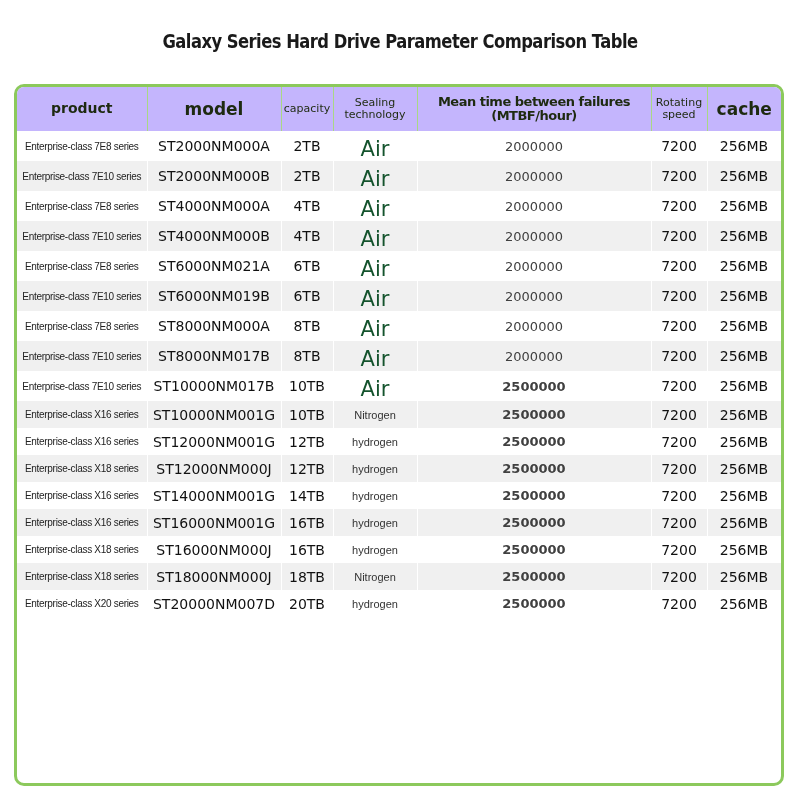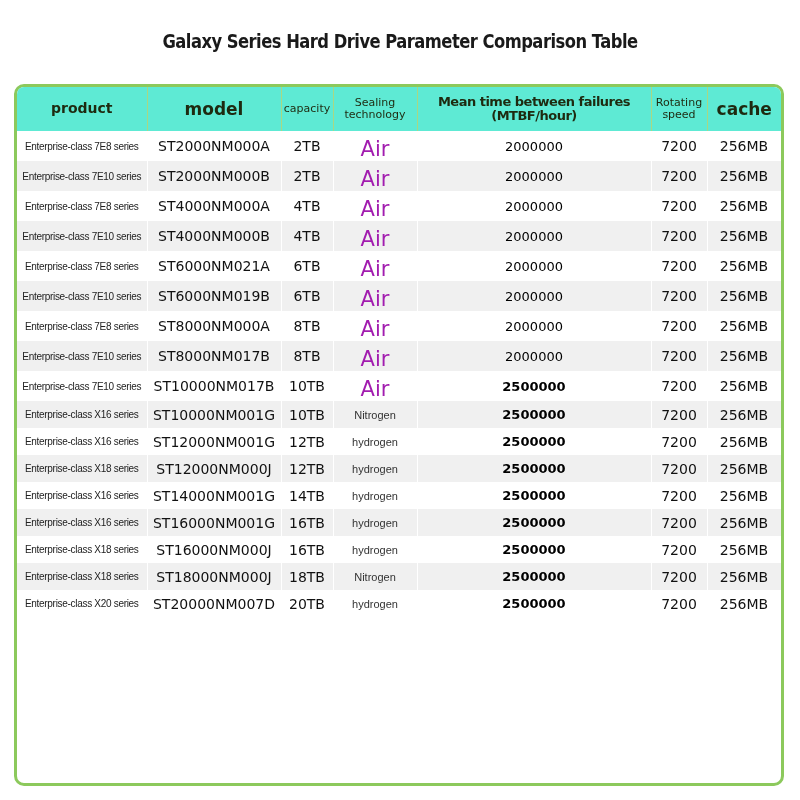--- a/index.html
+++ b/index.html
@@ -11,44 +11,44 @@
     font-family: "DejaVu Sans", sans-serif; font-weight: bold; font-size: 19px;
     letter-spacing: -0.6px; color: #1a1a1a; transform: scaleX(0.86);
   }
 
   .frame {
     position: absolute; left: 14px; top: 84px; width: 770px; height: 702px;
     border: 3px solid #8cc95c; border-radius: 10px; background: #ffffff; overflow: hidden;
   }
 
   table { border-collapse: collapse; width: 100%; table-layout: fixed; }
-  thead tr { background: #5eead4; height: 44px; }
+  thead tr { background: #c4b5fd; height: 44px; }
   th {
     font-family: "DejaVu Sans", sans-serif; font-weight: bold; color: #1e2a10;
     text-align: center; vertical-align: middle; border-right: 1px solid #a9d884;
     line-height: 1.1; padding: 0 2px;
   }
   th:last-child { border-right: none; }
   .th-big { font-size: 17px; }
   .th-mid { font-size: 14px; }
   .th-small { font-size: 11px; font-weight: normal; margin-left: 16px; }
   .th-mtbf { font-size: 13px; letter-spacing: -0.5px; margin-left: 32px; }
 
   tbody tr { height: 27px; }
   tbody tr:nth-child(even) td { background: #f0f0f0; }
   td {
     text-align: center; vertical-align: middle; border-right: 1px solid #fff;
     white-space: nowrap; overflow: hidden;
   }
   .c-product { font-family: "Liberation Sans", sans-serif; font-size: 10px; letter-spacing: -0.3px; color: #222; }
   .c-model { font-family: "DejaVu Sans", sans-serif; font-size: 14px; color: #111; }
   .c-cap { font-family: "DejaVu Sans", sans-serif; font-size: 14px; color: #111; }
-  .c-seal-air { font-family: "DejaVu Sans", sans-serif; font-size: 21px; color: #a21caf; padding-top: 6px; }
+  .c-seal-air { font-family: "DejaVu Sans", sans-serif; font-size: 21px; color: #14532d; padding-top: 6px; }
   .c-seal-gas { font-family: "Liberation Sans", sans-serif; font-size: 11px; color: #333; text-align: center; }
-  .c-mtbf { font-family: "DejaVu Sans", sans-serif; font-size: 13px; color: #000000; margin-top: 24px; }
+  .c-mtbf { font-family: "DejaVu Sans", sans-serif; font-size: 13px; color: #404040; margin-top: 24px; }
   .c-mtbf.bold { font-weight: bold; }
   .c-rpm { font-family: "DejaVu Sans", sans-serif; font-size: 14px; color: #111; }
   .c-cache { font-family: "DejaVu Sans", sans-serif; font-size: 14px; color: #111; }
 </style>
 </head>
 <body>
 
 <div class="title">Galaxy Series Hard Drive Parameter Comparison Table</div>
 
 <div class="frame">

